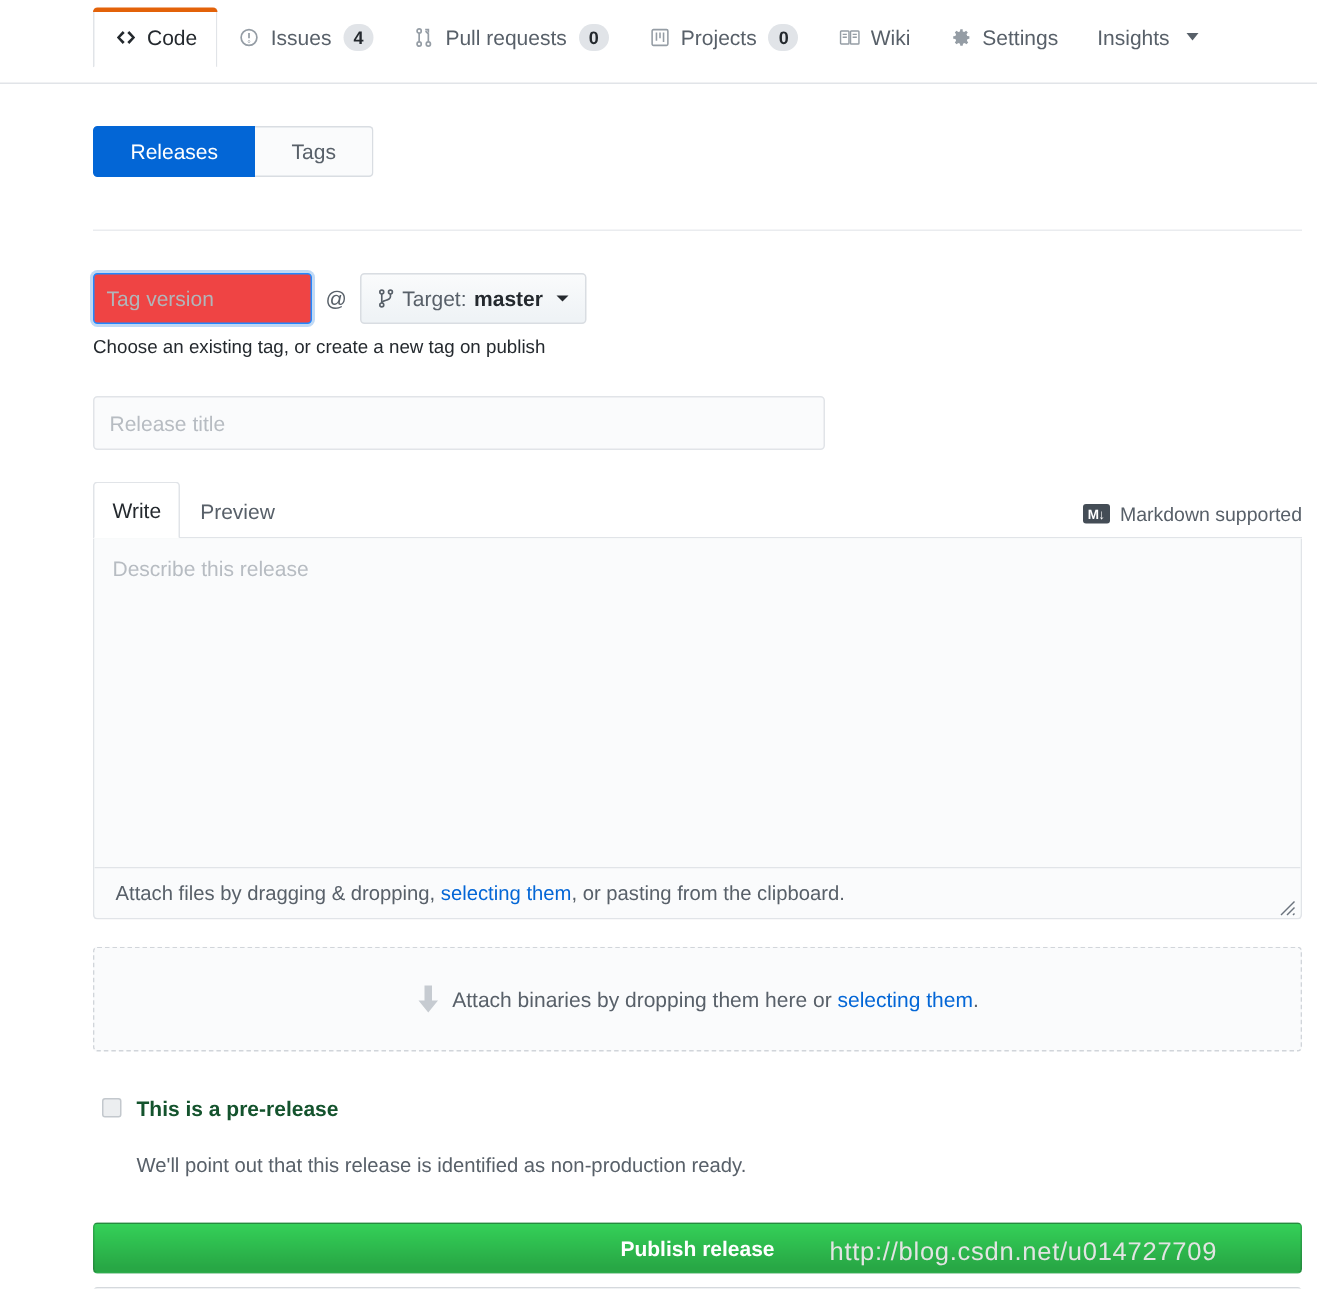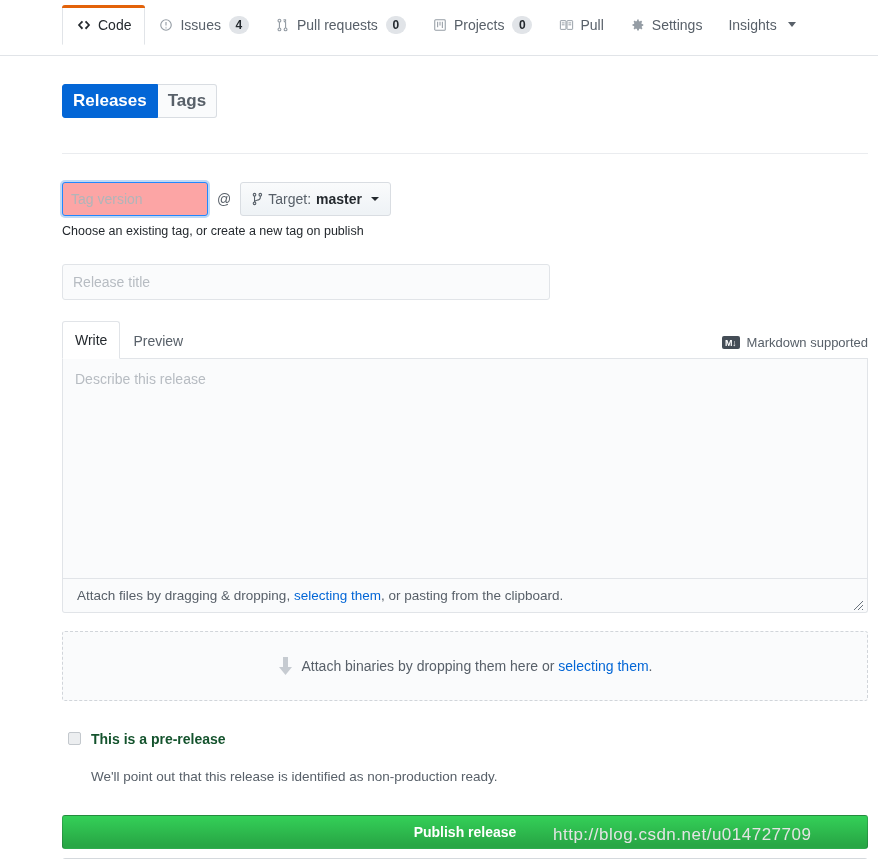--- a/index.html
+++ b/index.html
@@ -65,37 +65,37 @@
     border-left:4px solid transparent; border-right:4px solid transparent;
     border-top:5px solid #586069; vertical-align:middle;
   }
 
   
   .content { position:absolute; left:62px; top:56px; width:806px; }
 
   
   .seg-group { display:flex; margin-top:28px; }
   .seg-btn {
-    font-size:17px; font-weight:bold; line-height:20px;
-    padding:6px 10px; border:1px solid #d9dde2;
+    font-size:14px; font-weight:normal; line-height:20px;
+    padding:6px 24px; border:1px solid #d9dde2;
     background:#fafbfc; color:#586069; cursor:pointer;
   }
   .seg-btn:first-child { border-radius:3px 0 0 3px; }
   .seg-btn:last-child { border-radius:0 3px 3px 0; border-left:0; }
   .seg-btn.active { background:#0366d6; border-color:#0366d6; color:#fff; }
 
   .divider { margin-top:35px; height:1px; background:#eaecef; }
 
   
   .tag-row { display:flex; align-items:center; margin-top:28px; }
   .tag-input {
     width:146px; height:34px; padding:6px 8px;
     font-size:14px; color:#24292e;
     border:1px solid #2188ff; border-radius:3px;
-    background:#fca5a5;
+    background:#ef4444;
     box-shadow:0 0 0 2px rgba(3,102,214,.25);
     outline:none;
   }
   .tag-input::placeholder { color:#b1b5b9; }
   .at-sign { margin:0 9px; color:#586069; font-size:14px; }
   .target-btn {
     display:flex; align-items:center; gap:5px;
     height:34px; padding:6px 11px;
     border:1px solid #d9dde2; border-radius:3px;
     background:#eff3f6;
@@ -282,21 +282,21 @@
         <span class="nav-icon">
           <svg width="15" height="14" viewBox="0 0 16 16" fill="none" stroke="#959da5" stroke-width="1.1">
               <rect x="1" y="3" width="6.4" height="10" rx="0.6"></rect>
               <rect x="8.6" y="3" width="6.4" height="10" rx="0.6"></rect>
               <line x1="2.6" y1="5.6" x2="5.8" y2="5.6"></line>
               <line x1="2.6" y1="7.8" x2="5.8" y2="7.8"></line>
               <line x1="10.2" y1="5.6" x2="13.4" y2="5.6"></line>
               <line x1="10.2" y1="7.8" x2="13.4" y2="7.8"></line>
             </svg>
         </span>
-        <span class="nav-label">Pull</span>
+        <span class="nav-label">Wiki</span>
       </div>
 
       <div class="nav-item">
         <span class="nav-icon">
           <svg width="14" height="14" viewBox="0 0 16 16" fill="#959da5">
               <path d="M8 5.2a2.8 2.8 0 100 5.6 2.8 2.8 0 000-5.6zm0 4.2a1.4 1.4 0 110-2.8 1.4 1.4 0 010 2.8z"></path>
               <path d="M14 8.9V7.1l-1.7-.3a4.6 4.6 0 00-.5-1.2l1-1.4-1.3-1.3-1.4 1a4.6 4.6 0 00-1.2-.5L8.9 1.7H7.1l-.3 1.7a4.6 4.6 0 00-1.2.5l-1.4-1-1.3 1.3 1 1.4a4.6 4.6 0 00-.5 1.2L1.7 7.1v1.8l1.7.3c.1.4.3.8.5 1.2l-1 1.4 1.3 1.3 1.4-1c.4.2.8.4 1.2.5l.3 1.7h1.8l.3-1.7c.4-.1.8-.3 1.2-.5l1.4 1 1.3-1.3-1-1.4c.2-.4.4-.8.5-1.2L14 8.9z"></path>
             </svg>
         </span>
         <span class="nav-label">Settings</span>

